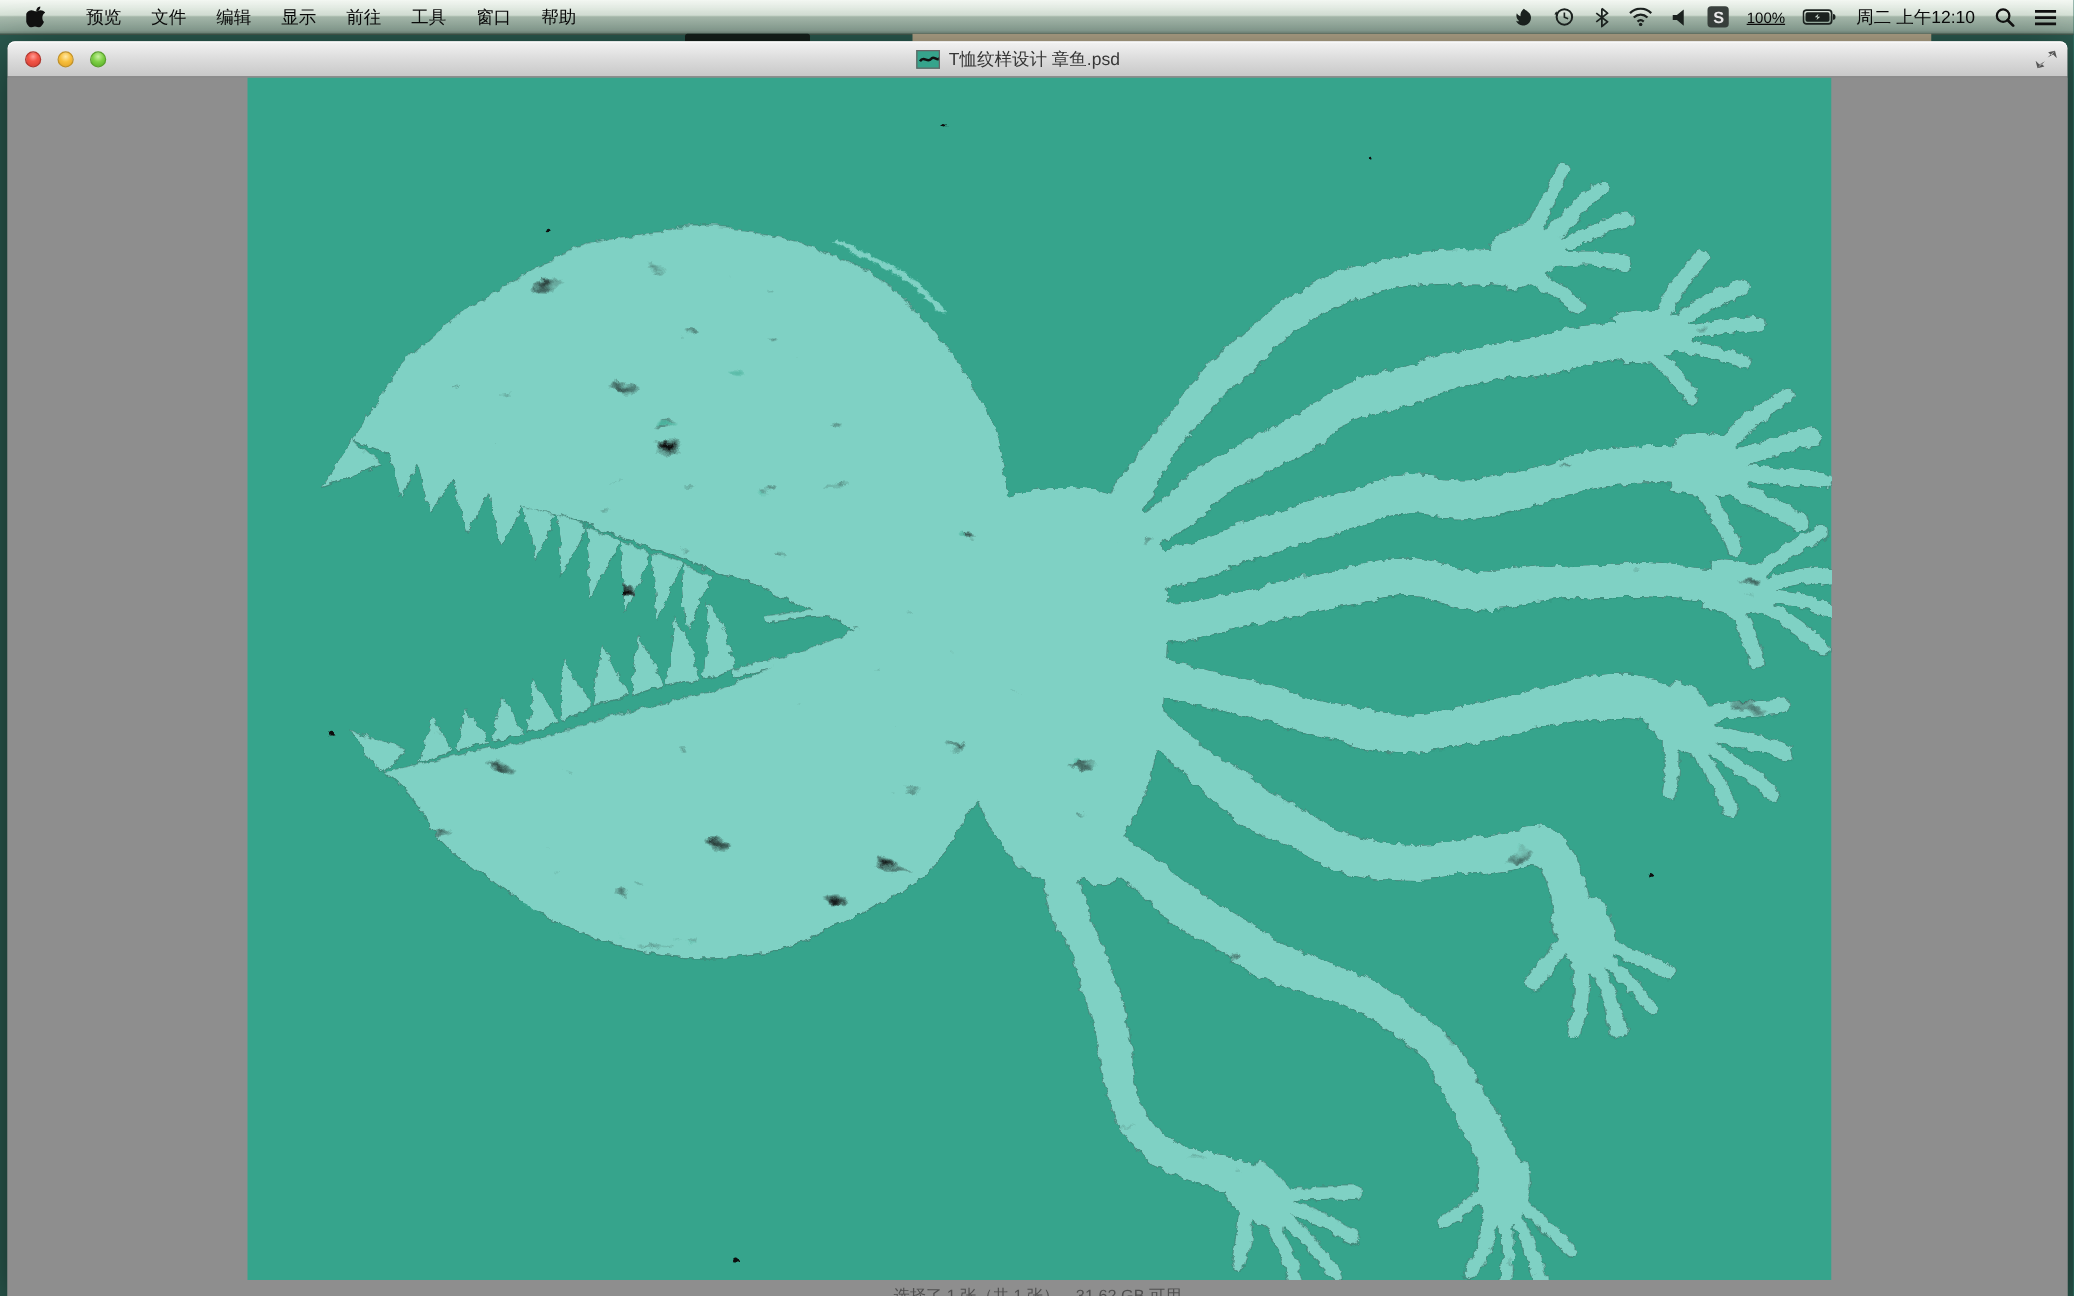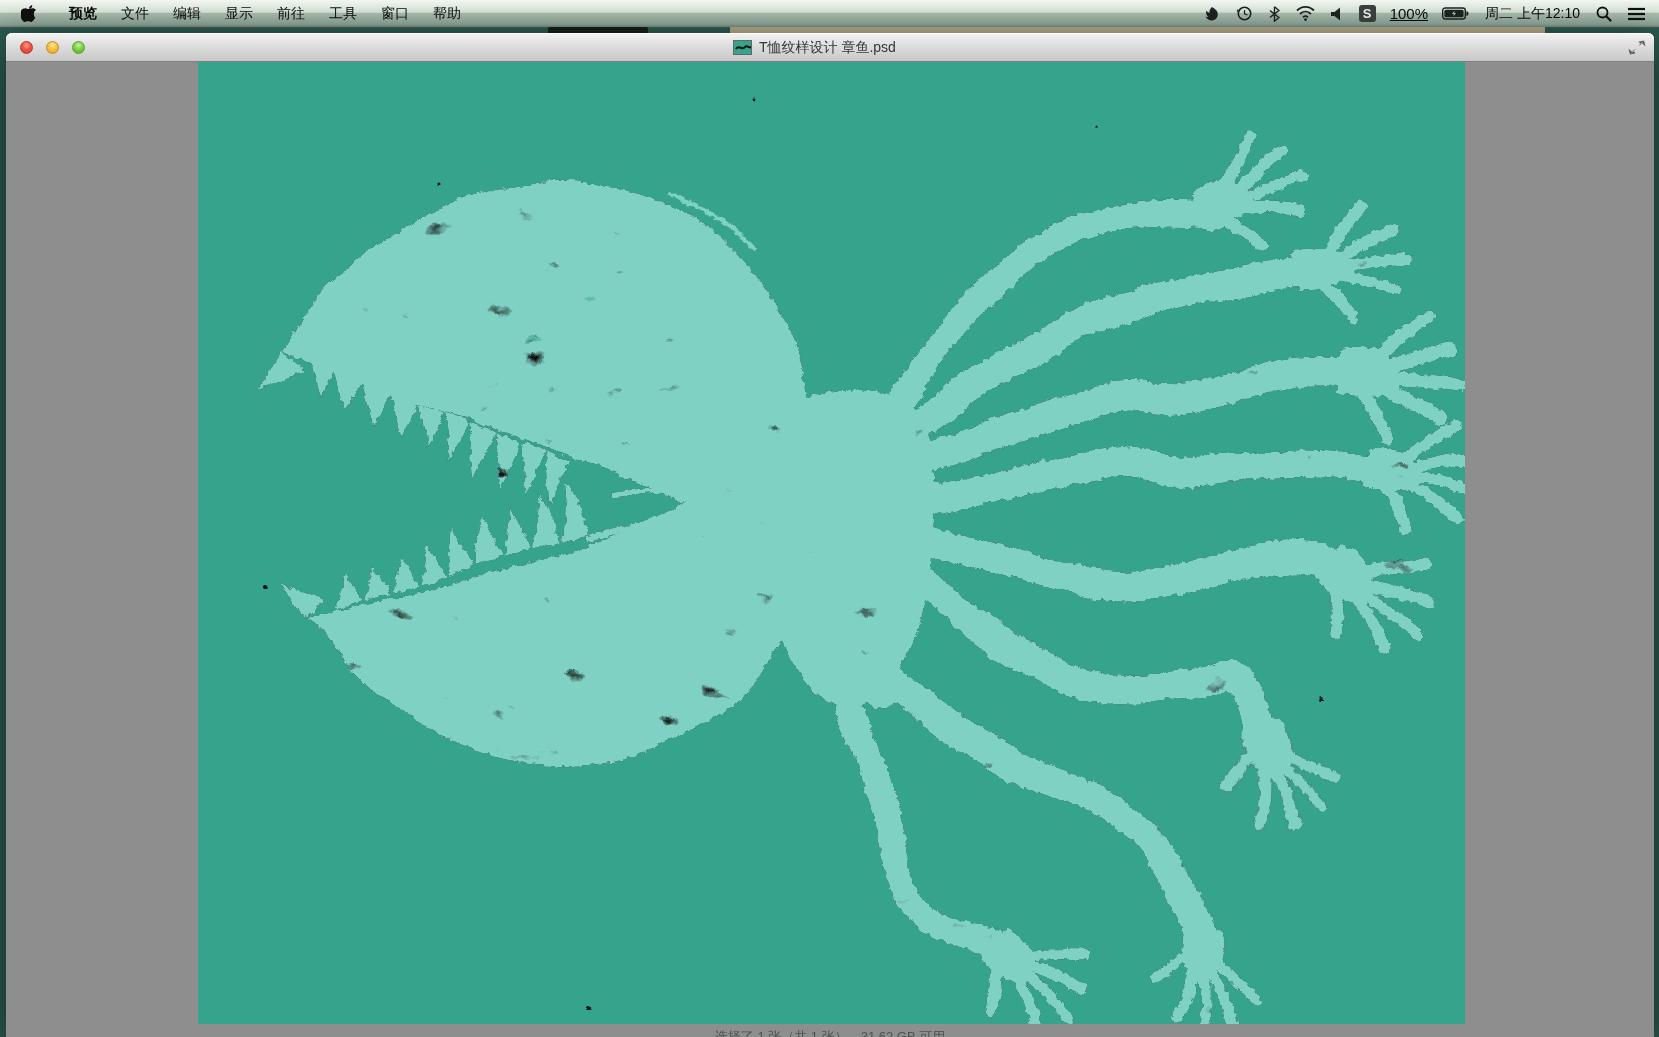--- a/index.html
+++ b/index.html
@@ -5,26 +5,26 @@
   * { margin:0; padding:0; box-sizing:border-box; }
   html,body { width:1659px; height:1037px; overflow:hidden; font-family:"Liberation Sans",sans-serif; }
   body { background:#2a5a4f; position:relative; }
   #menubar { position:absolute; top:0; left:0; width:100%; height:28px;
     background:linear-gradient(#f4f8f3 0%, #d7e3d8 45%, #a9bcae 50%, #8ea699 90%, #73897c 100%);
     border-bottom:1px solid #44584d;
     display:flex; align-items:center; font-size:14px; color:#0a0a0a; }
   .mb-left { display:flex; align-items:center; height:100%; }
   .apple { margin-left:21px; margin-right:21px; display:flex; align-items:center; }
   .mitem { margin:0 12px; white-space:nowrap; }
-  .mitem.bold { font-weight:bold; }
+  .mitem.bold { font-weight:normal; }
   .mb-right { margin-left:auto; display:flex; align-items:center; height:100%; }
   .sicon { margin:0 8px; display:flex; align-items:center; }
   .sg-badge { width:17px; height:17px; background:#3a423e; border-radius:3px; color:#f2f2f2;
     font-weight:bold; font-size:13px; display:flex; align-items:center; justify-content:center; }
-  .sttext { font-size:15px; margin:0 6px;text-decoration:underline; }
+  .sttext { font-size:12px; margin:0 6px;text-decoration:underline; }
   .clock { font-size:14px; margin:14px 8px; }
   #strip-tan { position:absolute; top:27px; left:730px; width:815px; height:7px; background:#b2a68a; }
   #strip-blob { position:absolute; top:27px; left:548px; width:100px; height:8px; background:#15201b; border-radius:2px; }
   #window { position:absolute; top:33px; left:6px; width:1648px; height:1004px;
     border-radius:6px 6px 0 0; background:#8e8e8e;
     box-shadow:0 10px 40px rgba(0,0,0,.55); }
   #titlebar { position:absolute; top:0; left:0; width:100%; height:29px;
     border-radius:6px 6px 0 0;
     background:linear-gradient(#f3f3f3, #dcdcdc 50%, #c8c8c8);
     border-bottom:1px solid #808080;

